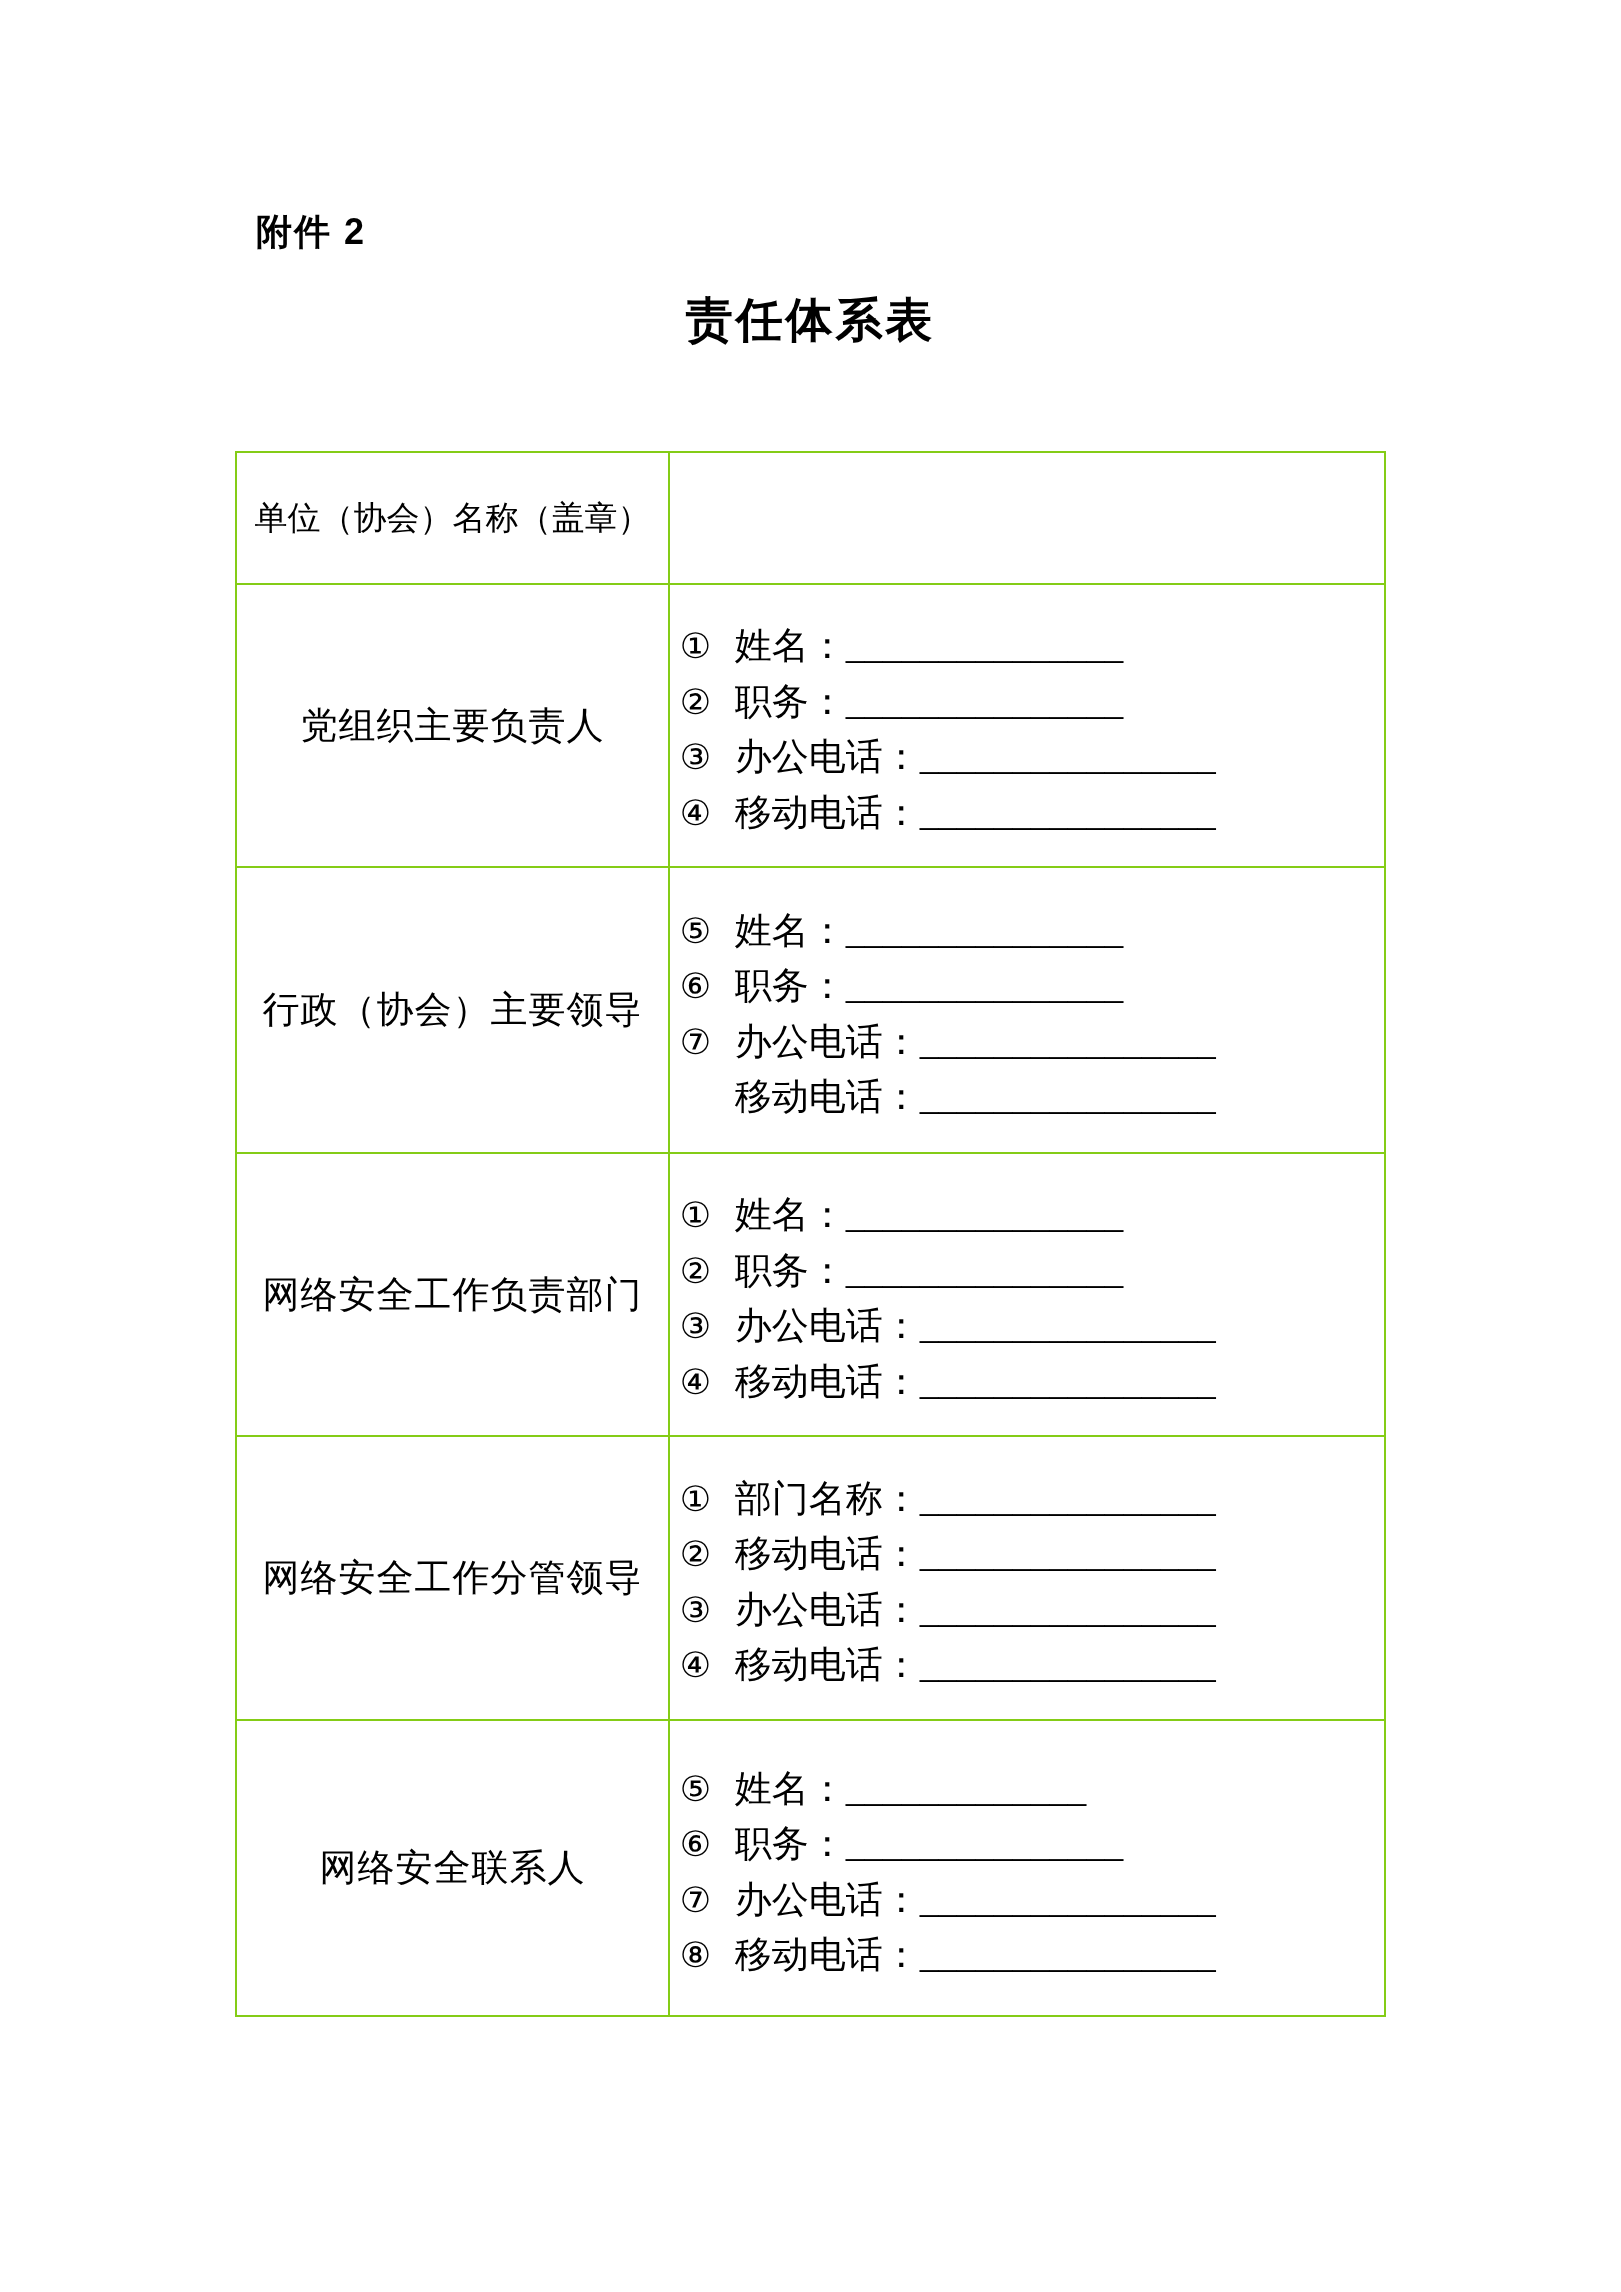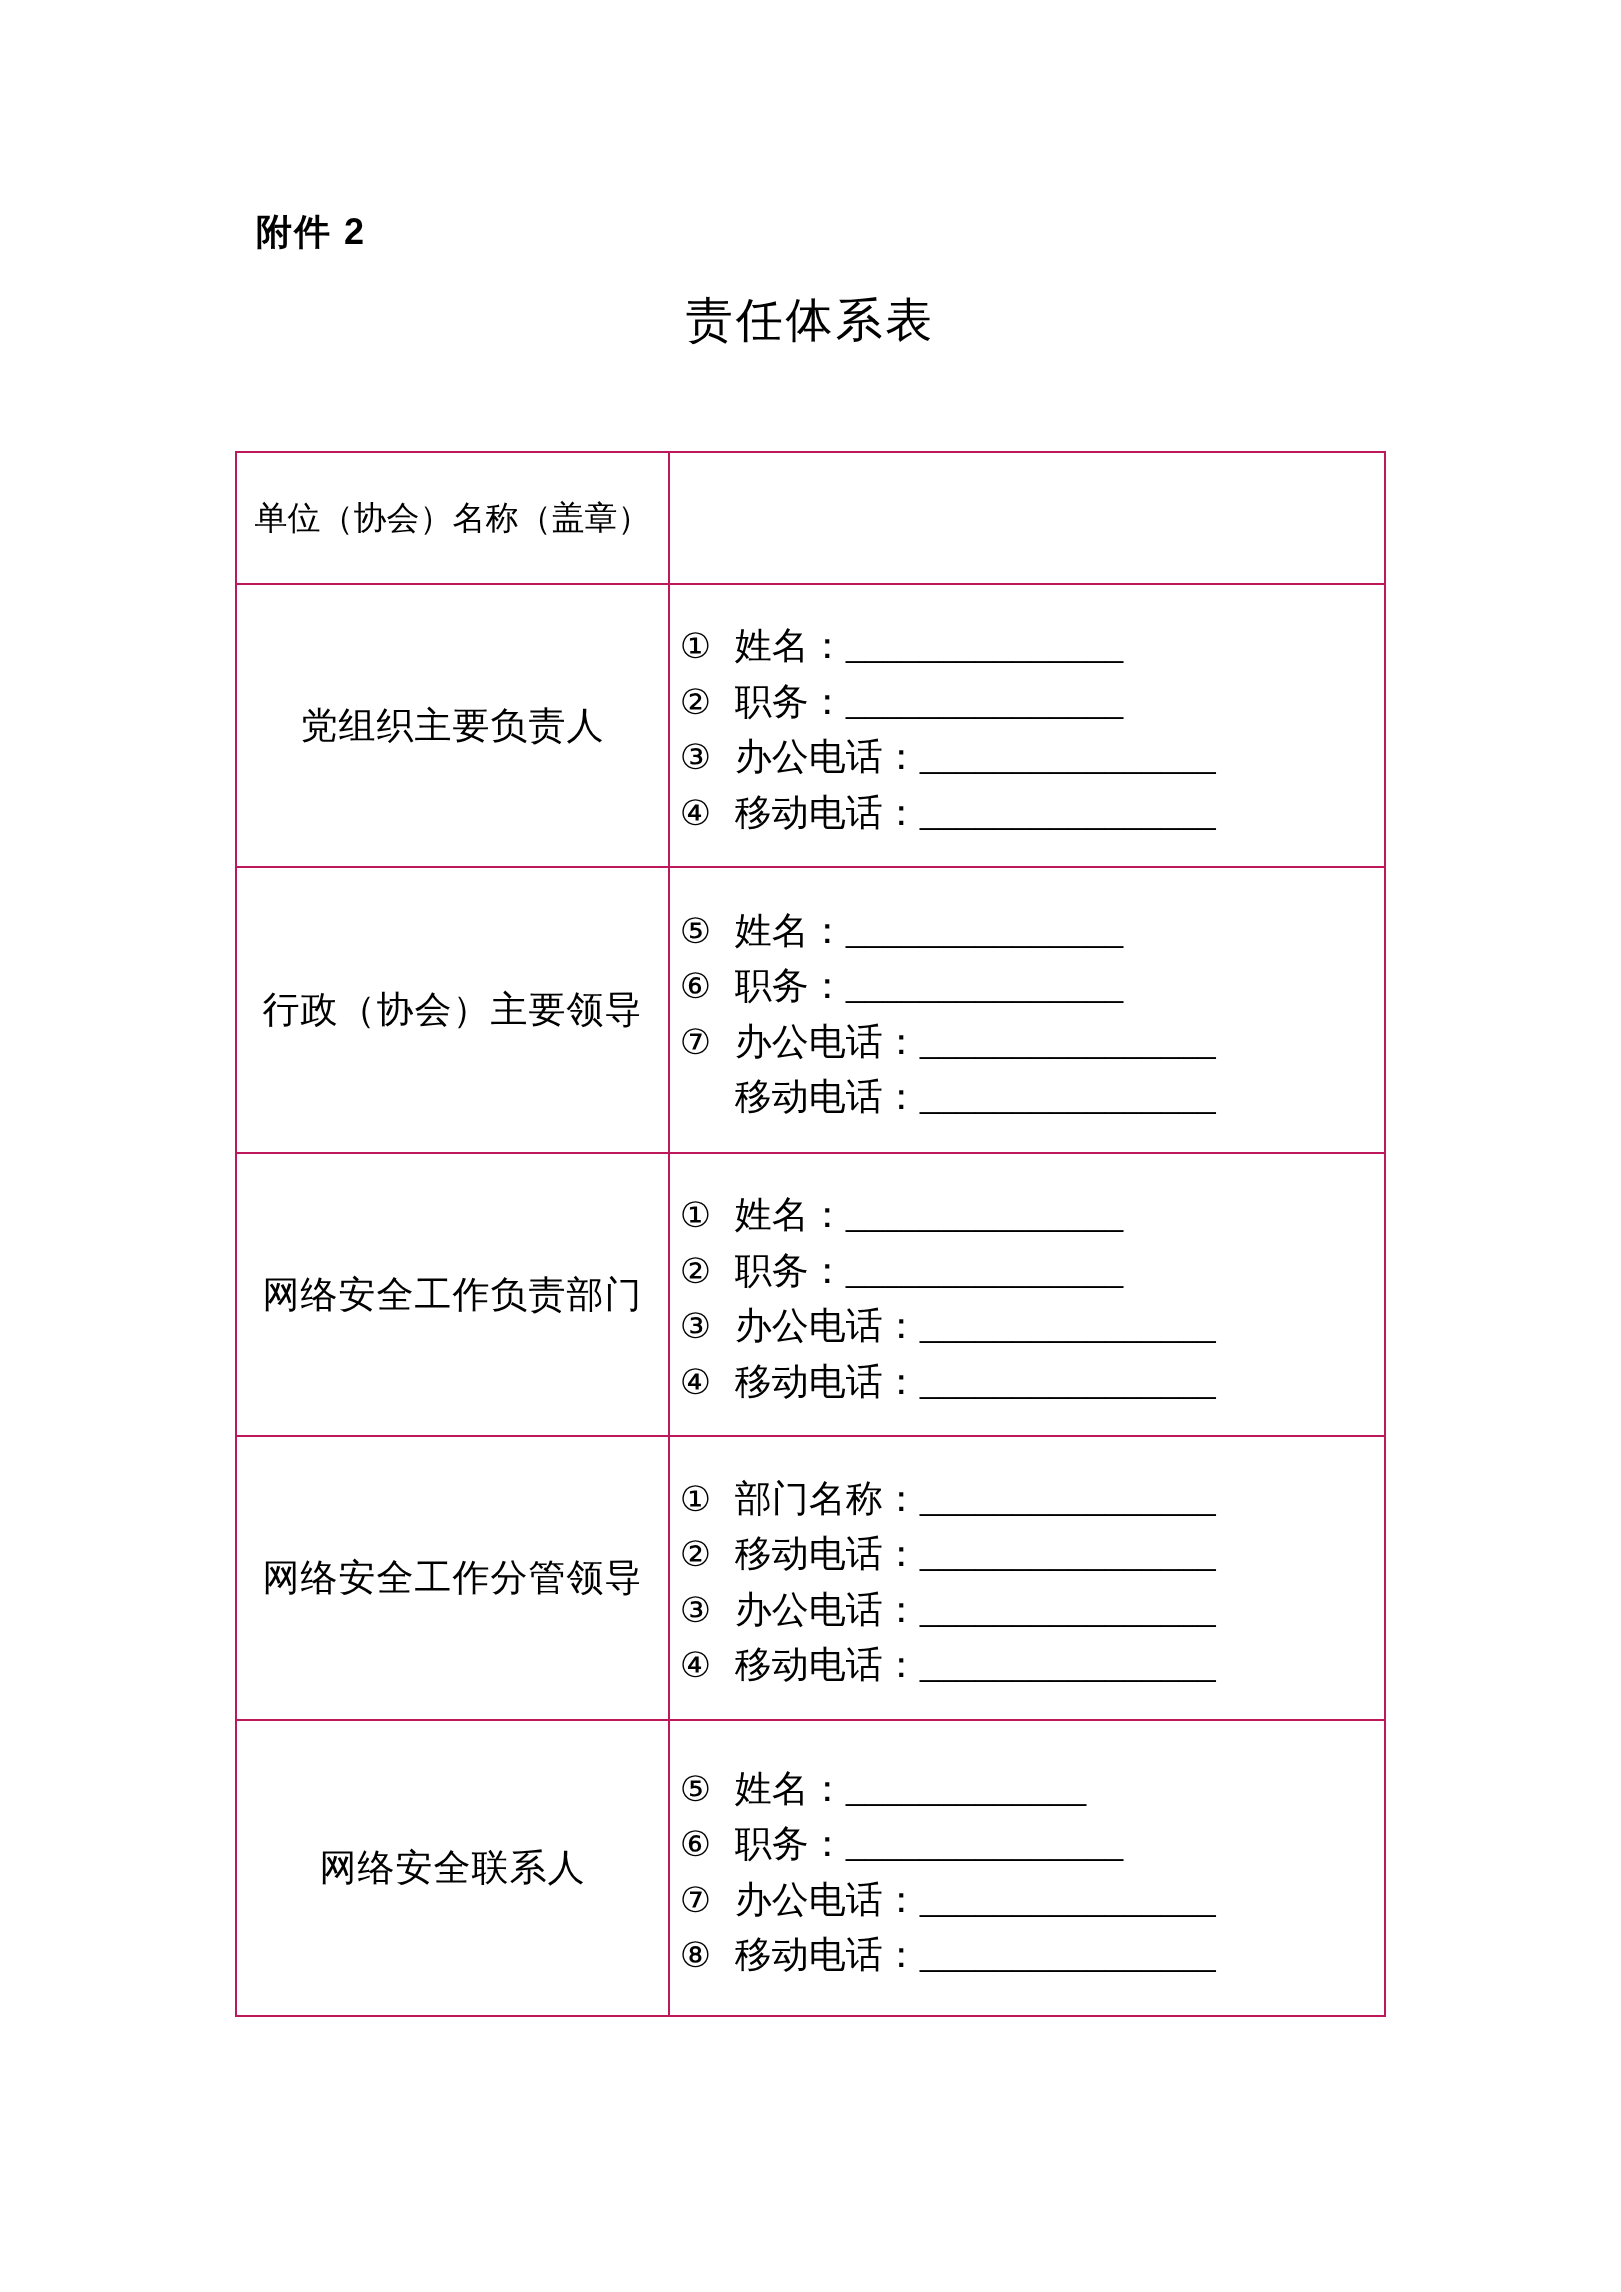--- a/index.html
+++ b/index.html
@@ -13,31 +13,31 @@
   .attachment {
     position: absolute; left: 245px; top: 214px;
     font-family: "Liberation Sans", "DejaVu Sans", sans-serif;
     font-weight: 600; font-size: 36px; line-height: 1;
     letter-spacing: 2px;
     margin-left: 11px;
   }
   .doc-title {
     position: absolute; left: 0; top: 292px; width: 1621px;
     text-align: center;
-    font-size: 47px; font-weight: normal; line-height: 1.2;
+    font-size: 47px; font-weight: bold; line-height: 1.2;
     letter-spacing: 2.9px;
   }
   table.form {
     position: absolute; left: 235px; top: 451px;
     width: 1150px;
     border-collapse: collapse;
     table-layout: fixed;
   }
   table.form td {
-    border: 2px solid #be185d;
+    border: 2px solid #84cc16;
     vertical-align: middle;
   }
   td.label-cell {
     width: 433px;
     text-align: center;
     font-size: 37px;
     letter-spacing: 1px;
     white-space: nowrap;
   }
   td.label-cell.small { font-size: 33px; letter-spacing: 0; }

